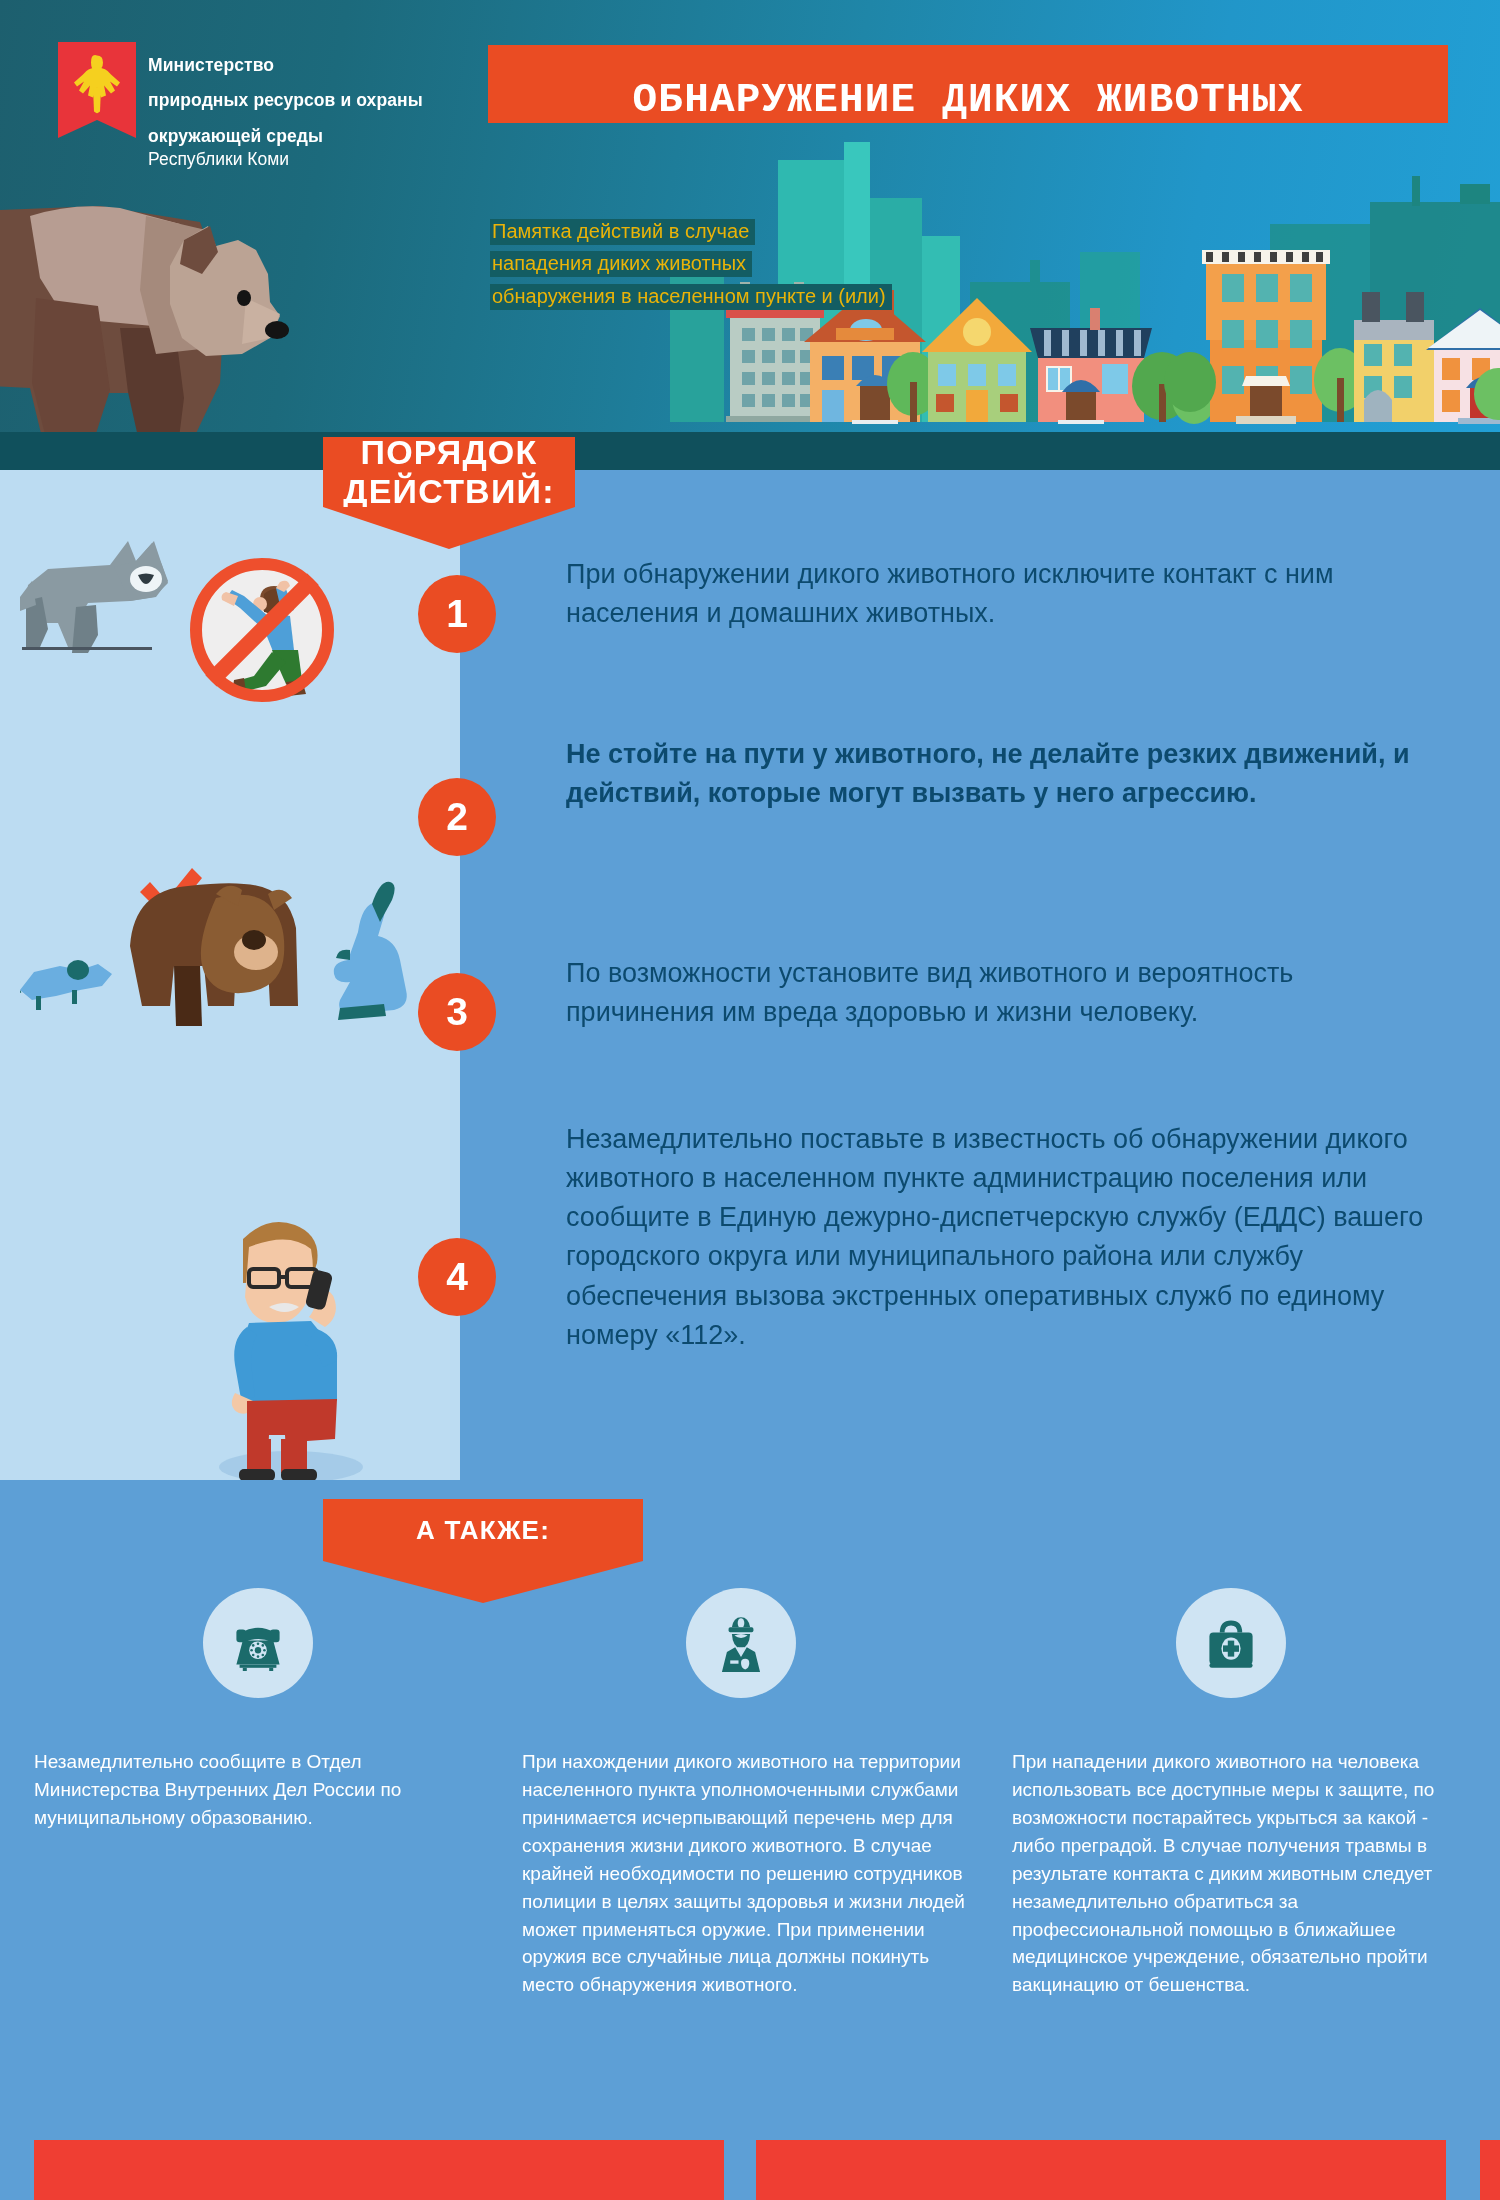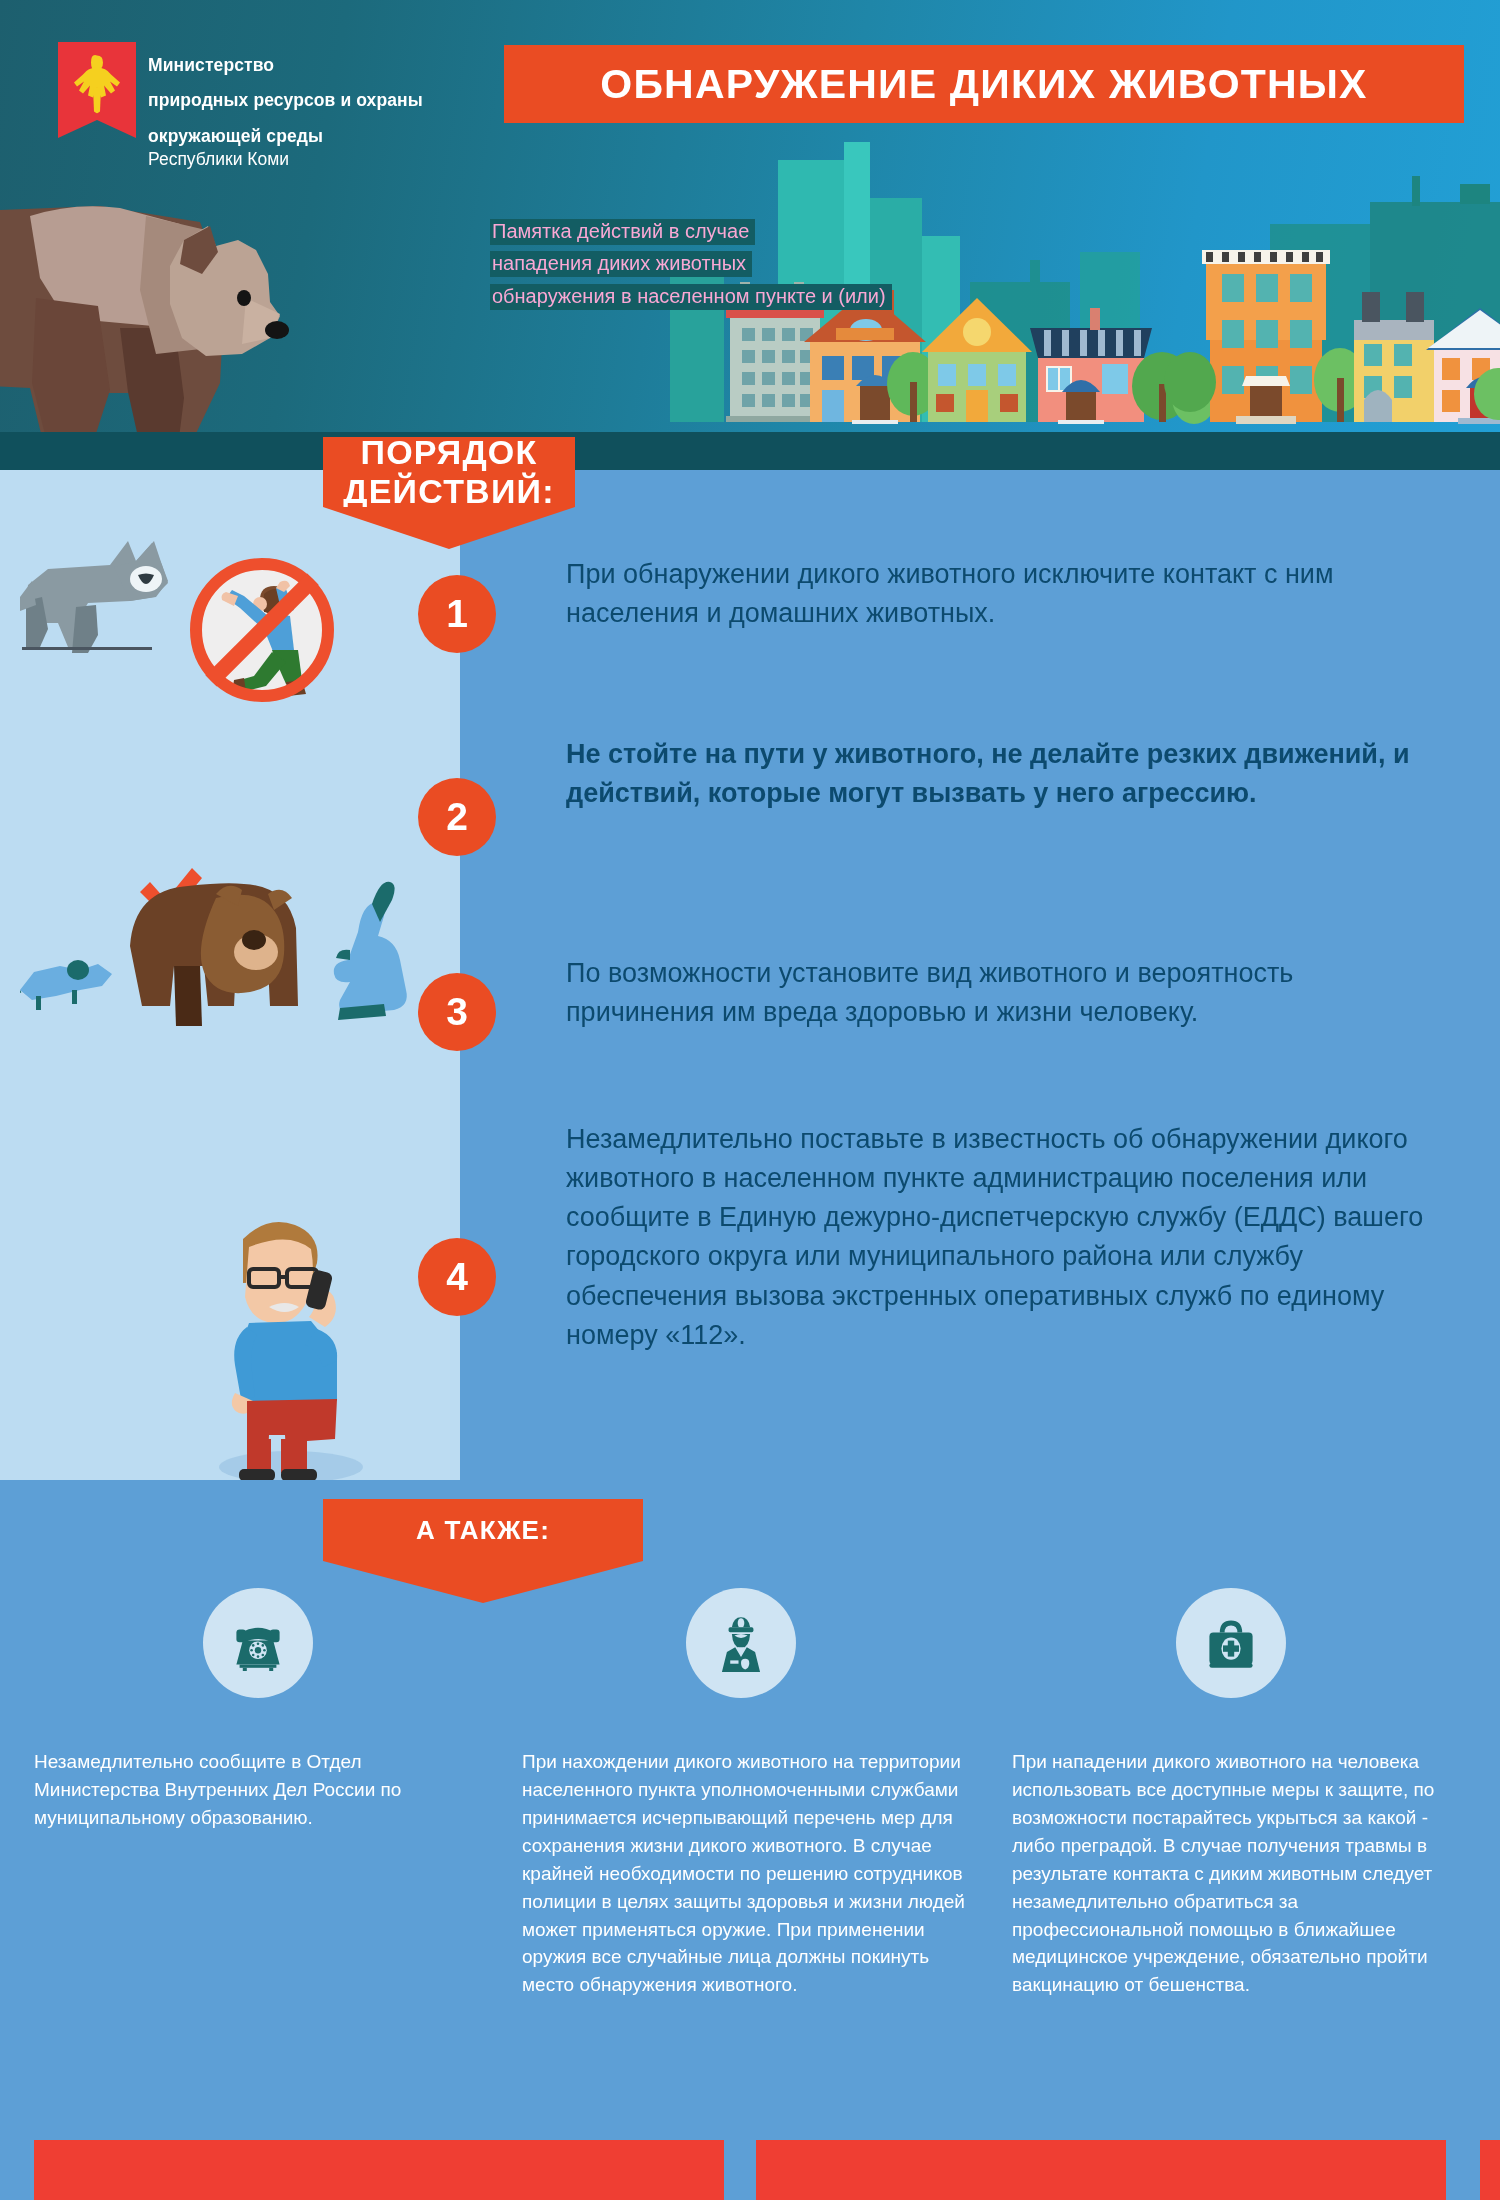--- a/index.html
+++ b/index.html
@@ -32,29 +32,29 @@
     width:56px;height:60px; z-index:2;
   }
   .min-text {
     position:absolute; left:148px; top:42px; width:330px;
     color:#ffffff; line-height:1.33;
   }
   .min-text .b { font-weight:bold; font-size:17.5px; letter-spacing:.1px;margin-top:12px; }
   .min-text .n { font-weight:normal; font-size:17.5px; }
 
   .title-bar {
-    position:absolute; left:504px; top:45px; width:960px; height:78px;
-    background:#ea4c23; display:flex; align-items:center; justify-content:center;
+    position:absolute; left:488px; top:45px; width:960px; height:78px;
+    background:#ea4c23; display:flex; align-items:flex-end; justify-content:center;font-family:Liberation Mono, monospace;
   }
   .title-bar h1 {
     color:#fff; font-size:41px; font-weight:bold; letter-spacing:1.2px; white-space:nowrap;
   }
   .subtitle {
     position:absolute; left:490px; top:215px; width:580px;
-    color:#f9a8d4; font-size:20px; line-height:1.62;
+    color:#eab308; font-size:20px; line-height:1.62;
   }
   .subtitle span { background:#135d63; padding:1px 6px 3px 2px; box-decoration-break:clone; -webkit-box-decoration-break:clone; }
 
   
   .bear-big { position:absolute; left:-30px; top:178px; width:440px; height:290px; }
 
   
   .city { position:absolute; right:0; bottom:38px; width:830px; height:300px; }
 
   

